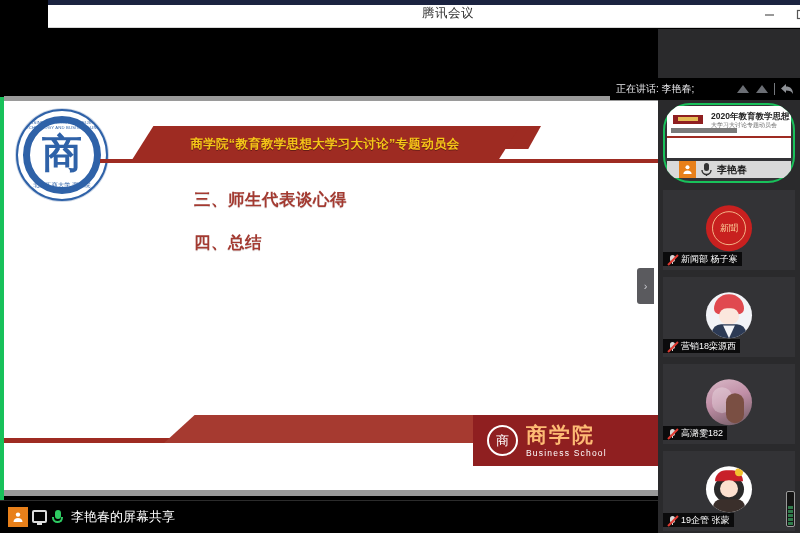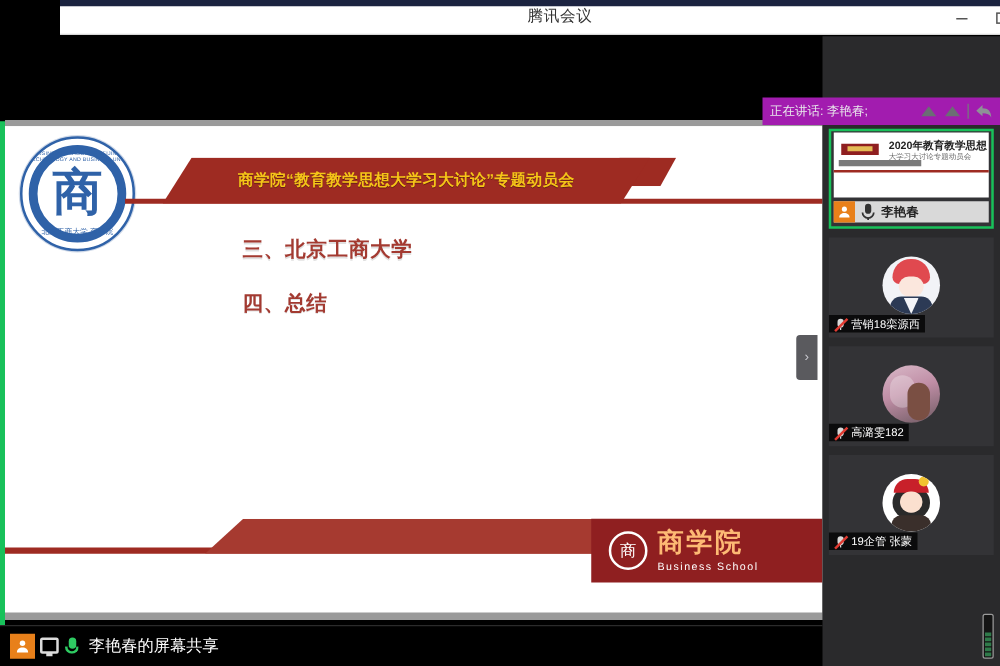--- a/index.html
+++ b/index.html
@@ -151,51 +151,51 @@
     color:#c9c9cf; font-size: 11px;
   }
 
   
   .rpanel {
     position: absolute; left: 658px; top: 29px; width: 142px; height: 504px;
     background: #2a2a2c;
   }
   .speaking-bar {
     position: absolute; left: -48px; top: 49px; width: 190px; height: 22px;
-    background: #a21caf;
+    background: #000000;
     display:flex; align-items:center; padding: 0 6px;
   }
   .speaking-text { color: #e9e9ec; font-size: 10px; white-space: nowrap; }
   .speaking-icons { margin-left:auto; display:flex; align-items:center; gap: 5px; }
   .divider-v { width:1px; height:12px; background:#75787d; }
 
   .thumbs { position: absolute; left: 0; top: 74px; width: 142px; }
   .thumb {
     position: relative; width: 132px; height: 80px; margin: 0 5px 7px 5px;
     background: #333336; overflow: hidden;
   }
-  .thumb.active { outline: 2px solid #18c15a; outline-offset: -2px; }
+  .thumb.active { outline: 2px solid #18c15a; outline-offset: -2px; border-radius: 27px; }
   .thumb .namebar {
     position:absolute; left: 0; bottom: 4px; height: 14px;
     display: flex; align-items:center; gap:3px; padding: 0 4px;
     background: rgba(0,0,0,.78);
   }
   .thumb .nm { color:#fff; font-size: 9px; white-space: nowrap; }
 
   
   .mini-slide { position:absolute; left:4px; top:3px; width:124px; height:52px; background:#fff; }
   .mini-tag { position:absolute; left:6px; top:9px; width:30px; height:9px; background:#8f1f20; }
   .mini-tag i { display:block; margin: 2px auto 0; width: 20px; height: 4px; background:#e4bb55; }
   .mini-t1 { position:absolute; left:44px; top:5px; color:#222; font-size: 8.5px; font-weight:bold; white-space:nowrap; }
   .mini-t2 { position:absolute; left:44px; top:15px; color:#6b6b6b; font-size: 6px; white-space:nowrap; }
   .mini-bar { position:absolute; left:4px; top:22px; width:66px; height:5px; background:#7a7a7a; }
   .mini-red { position:absolute; left:0; top:30px; width:124px; height:2px; background:#9e2b22; }
   .mini-namebar {
     position:absolute; left:4px; bottom:5px; width: 124px; height:17px;
-    background:#d9d9d9; display:flex; align-items:center; gap:4px;
+    background:#d9d9d9; display:flex; align-items:center; gap:4px;padding-left:12px;
   }
   .mini-av { width:17px; height:17px; background:#e8801a; display:flex;align-items:center;justify-content:center; }
   .mini-nm { color:#222; font-size:10px; font-weight:bold; }
 
   
   .av-circle {
     position:absolute; left: 50%; top: 50%; transform: translate(-50%,-54%);
     width: 46px; height: 46px; border-radius: 50%; overflow:hidden;
     display:flex; align-items:center; justify-content:center;
   }
@@ -297,21 +297,21 @@
         </div>
 
         <div class="ribbon-wrap">
           <div class="ribbon-line"></div>
           <div class="ribbon-tailA"></div>
           <div class="ribbon-main"></div>
           <div class="ribbon-text">商学院“教育教学思想大学习大讨论”专题动员会</div>
         </div>
 
         <div class="bullets">
-          <div class="bullet">三、北京工商大学</div>
+          <div class="bullet">三、师生代表谈心得</div>
           <div class="bullet">四、总结</div>
         </div>
 
         <div class="bot-band">
           <div class="bot-line"></div>
           <div class="bot-slab"></div>
           <div class="bot-logo-box">
             <div class="bot-seal">商</div>
             <div>
               <div class="bot-cn">商学院</div>
@@ -382,20 +382,33 @@
           </div>
           <svg class="ic" width="13" height="15" viewBox="0 0 13 15">
               <rect x="4" y="1" width="5" height="8" rx="2.5" fill="#333"></rect>
               <path d="M2 8 a4.5 4.5 0 0 0 9 0" fill="none" stroke="#333" stroke-width="1.4"></path>
               <line x1="6.5" y1="12" x2="6.5" y2="14" stroke="#333" stroke-width="1.4"></line>
             </svg>
           <div class="mini-nm">李艳春</div>
         </div>
       </div>
 
+      <div class="thumb">
+        <div class="av-circle av-seal">
+            <div class="s">新聞</div>
+          </div>
+        <div class="namebar">
+          <div class="mic-off">
+              <div class="body"></div>
+              <div class="stem"></div>
+              <div class="slash"></div>
+            </div>
+          <div class="nm">新闻部 杨子寒</div>
+        </div>
+      </div>
 
       <div class="thumb">
         <div class="av-circle av-girl1">
           <div class="hair"></div>
             <div class="face"></div>
             <div class="body"></div>
             <div class="collar"></div>
         </div>
         <div class="namebar">
           <div class="mic-off">

